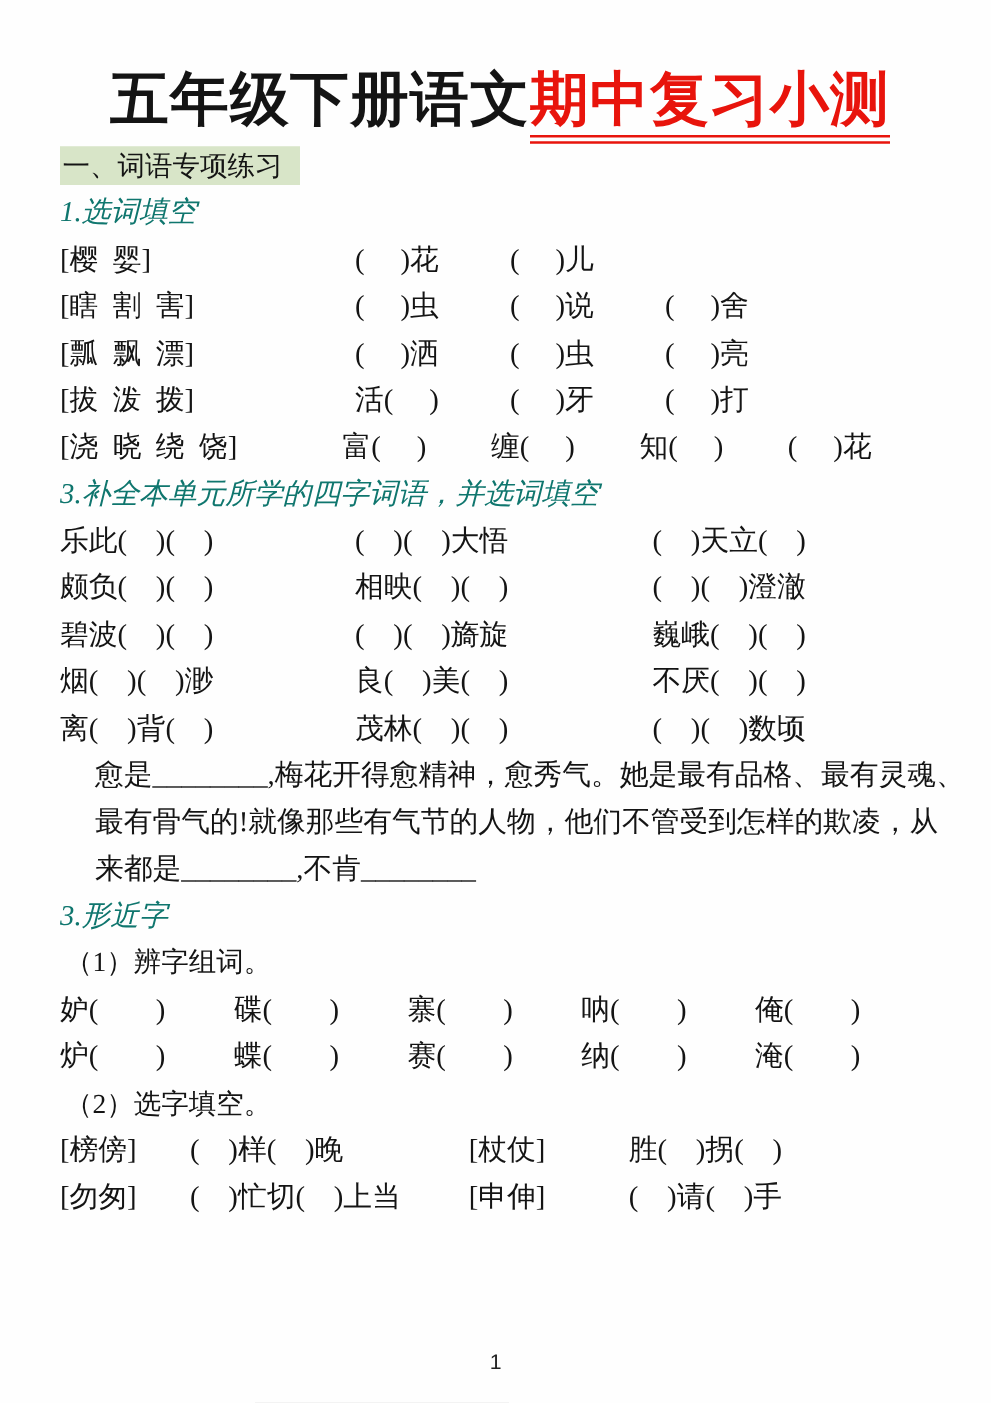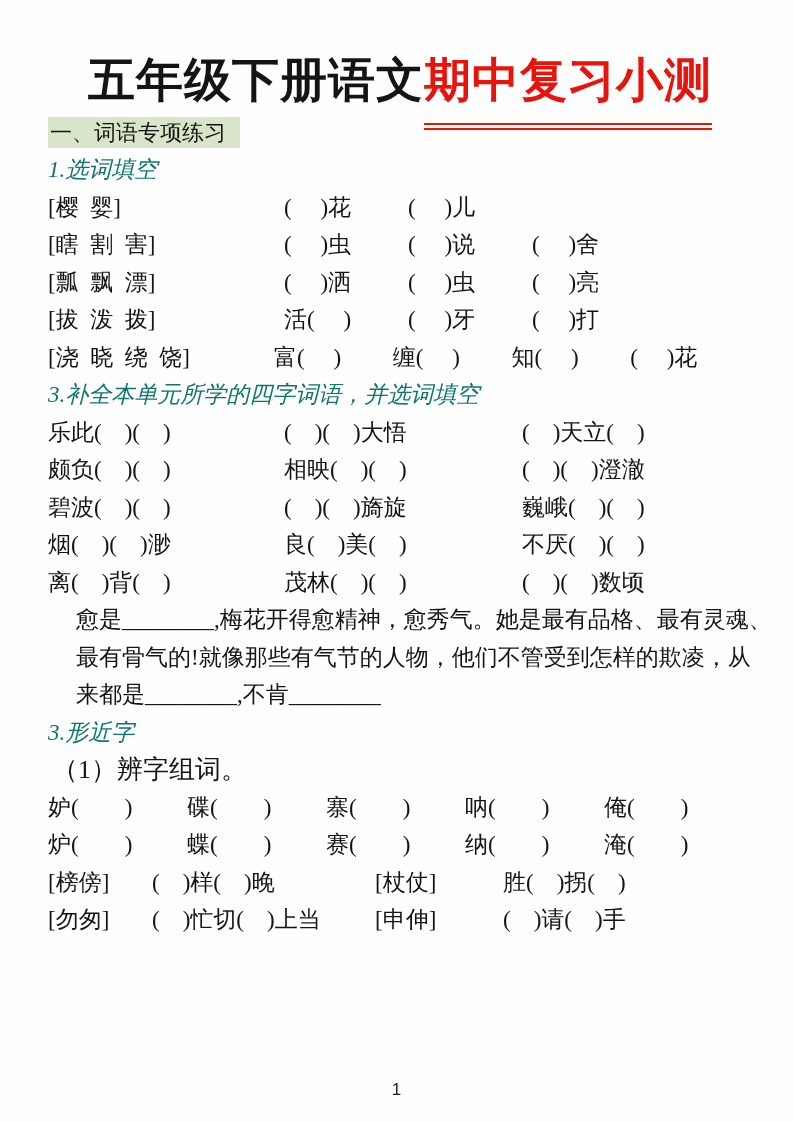--- a/index.html
+++ b/index.html
@@ -19,21 +19,21 @@
     font-size:47px;
     line-height:60px;
     height:60px;
     font-weight:bold;
     white-space:pre;
     letter-spacing:1px;
   }
   .title .red{
     color:#e8140c;
     border-bottom:7px double #e8140c;
-    padding-bottom:17px;
+    padding-bottom:2px;
   }
   .row{
     height:37.5px;
     line-height:37.5px;
     font-size:23px;
     white-space:pre;
     display:flex;
     align-items:baseline;
   }
   .section-head-row{height:37px;line-height:37px;}
@@ -44,21 +44,21 @@
     line-height:31px;
     padding:0 14px 0 2px;
     align-self:center;
     font-family:Liberation Serif, serif;
   }
   .blue-head{
     color:#0f766e;
     font-style:italic;
     font-size:23px;
   }
-  .part-label{font-size:26px;padding-left:4px;}
+  .part-label{font-size:22px;padding-left:4px;}
   
   .s1-label{width:236px;}
   .s1-item{width:124px;}
   
   .s2-c1{width:236px;}
   .s2-c2{width:238px;}
   
   .s3a-cell{width:139px;}
   
   .s3b-bank1{width:104px;}
@@ -177,20 +177,23 @@
     <span class="s3a-cell">俺(        )</span>
   </div>
   <div class="row">
     <span class="s3a-cell">炉(        )</span>
     <span class="s3a-cell">蝶(        )</span>
     <span class="s3a-cell">赛(        )</span>
     <span class="s3a-cell">纳(        )</span>
     <span class="s3a-cell">淹(        )</span>
   </div>
 
+  <div class="row">
+    <span class="part-label">（2）选字填空。</span>
+  </div>
 
   <div class="row">
     <span class="s3b-bank1">[榜傍]</span>
     <span class="s3b-fill1">(    )样(    )晚</span>
     <span class="s3b-bank2">[杖仗]</span>
     <span class="s3b-fill2">胜(    )拐(    )</span>
   </div>
   <div class="row">
     <span class="s3b-bank1">[勿匆]</span>
     <span class="s3b-fill1">(    )忙切(    )上当</span>

